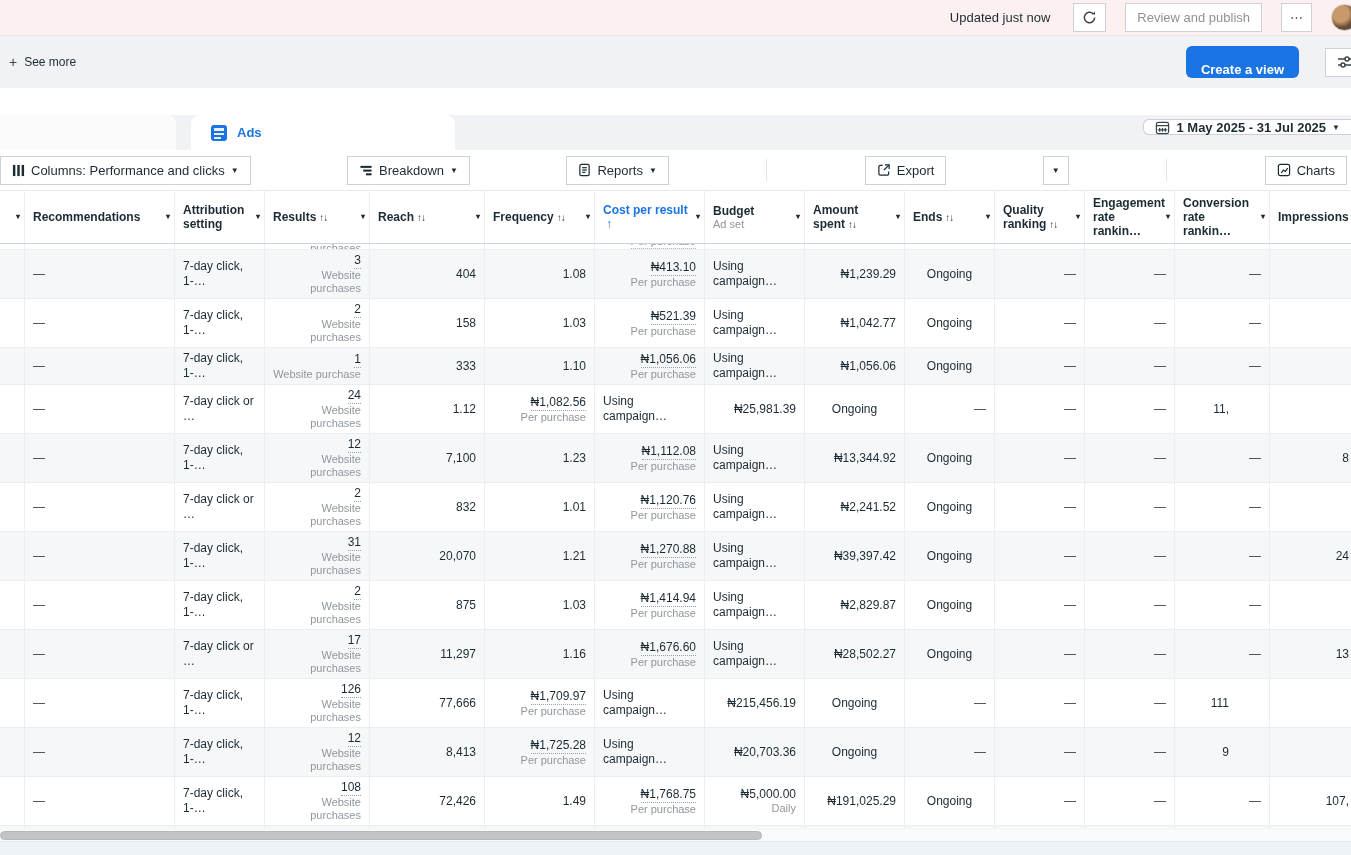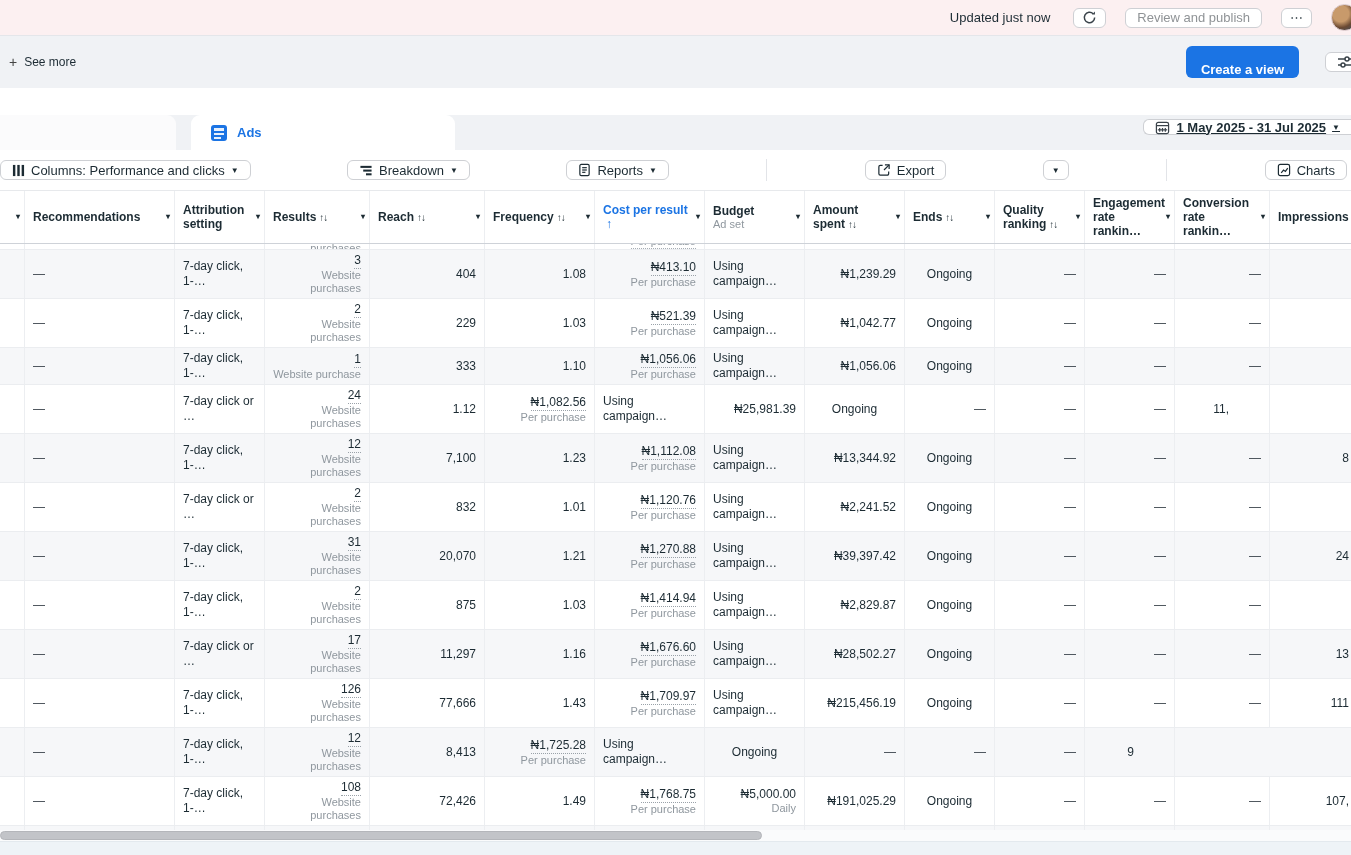--- a/index.html
+++ b/index.html
@@ -5,21 +5,21 @@
   * { box-sizing: border-box; }
   html,body { margin:0; padding:0; }
   body {
     width:1351px; height:855px; overflow:hidden; position:relative;
     font-family:"Liberation Sans", sans-serif; background:#fff; color:#1c2b33;
   }
   
   .topbar{position:absolute;top:0;left:0;width:100%;height:35px;background:#fcf0f1;
     display:flex;align-items:center;justify-content:flex-end;gap:19px;}
   .updated{font-size:13px;color:#1c2b33;margin-right:4px;}
-  .btn{background:#fff;border:1px solid #ced0d4;border-radius:6px;height:20px;
+  .btn{background:#fff;border:1px solid #ced0d4;border-radius:0;height:29px;
     display:inline-flex;align-items:center;justify-content:center;gap:6px;padding:0 11px;
     font-size:13px;color:#1c2b33;cursor:pointer;white-space:nowrap;}
   .btn.disabled{color:#8f9396;}
   .iconbtn{padding:0 8px;}
   .avatar{width:27px;height:27px;border-radius:50%;flex:0 0 auto;margin-right:-7px;
     background:radial-gradient(circle at 35% 35%, #c89a6b 0 35%, #6b4a33 60%, #32506b 100%);
     border:1px solid #d8c7c9;}
   
   .viewbar{position:absolute;top:35px;left:0;width:100%;height:53px;background:#f0f2f5;
     border-top:1px solid #e4e6ea;display:flex;align-items:center;}
@@ -28,21 +28,21 @@
   .viewbar .spacer{flex:1;}
   .create-view{background:#1b74e4;color:#fff;font-weight:bold;font-size:13px;border:none;
     border-radius:6px;height:28px;padding:16px 15px;margin-right:26px;cursor:pointer;}
   .sliders-btn{margin-right:-14px;width:40px;}
   
   .tabstrip{position:absolute;top:115px;left:0;width:100%;height:35px;background:#f0f2f5;}
   .tab-partial{position:absolute;left:0;top:0;width:176px;height:35px;background:#fbfbfc;border-radius:0 9px 0 0;}
   .tab-ads{position:absolute;left:191px;top:0;width:264px;height:35px;background:#fff;
     border-radius:9px 9px 0 0;display:flex;align-items:center;gap:9px;padding-left:19px;cursor:pointer;}
   .tab-ads-label{color:#1b74e4;font-weight:bold;font-size:13px;}
-  .date-btn{position:absolute;right:0;top:4px;height:16px;border-radius:6px 0 0 6px;border-right:none;font-weight:bold;text-decoration:underline;}
+  .date-btn{position:absolute;right:0;top:4px;height:16px;border-radius:6px 0 0 6px;border-right:none;font-weight:bold;}
   .caret{font-size:8px;color:#1c2b33;}
   
   .toolbar{position:absolute;top:150px;left:0;width:100%;height:40px;background:#fff;
     display:flex;align-items:center;justify-content:space-between;gap:7px;padding-right:4px;}
   .tb-sep{width:1px;height:22px;background:#e2e4e8;margin:0 1px;}
   
   .tablewrap{position:absolute;top:190px;left:0;width:1351px;height:640px;overflow:hidden;background:#fff;}
   .grid{width:1390px;}
   .trow{display:grid;grid-template-columns:25px 150px 90px 105px 115px 110px 110px 100px 100px 90px 90px 90px 95px 120px;
     border-bottom:1px solid #ebedf0;}
@@ -314,21 +314,21 @@
       <div class="trow brow">
         <div class="cell"></div>
         <div class="cell">
           <span class="dash">—</span>
         </div>
         <div class="cell">7-day click, 1-…</div>
         <div class="cell right">
           <span class="dotted">2</span>
           <span class="sub">Website purchases</span>
         </div>
-        <div class="cell right">229</div>
+        <div class="cell right">158</div>
         <div class="cell right">1.03</div>
         <div class="cell right">
           <span class="dotted">₦521.39</span>
           <span class="sub">Per purchase</span>
         </div>
         <div class="cell">Using campaign…</div>
         <div class="cell right">₦1,042.77</div>
         <div class="cell center">Ongoing</div>
         <div class="cell right">
           <span class="dash">—</span>
@@ -554,21 +554,20 @@
         <div class="cell"></div>
         <div class="cell">
           <span class="dash">—</span>
         </div>
         <div class="cell">7-day click, 1-…</div>
         <div class="cell right">
           <span class="dotted">126</span>
           <span class="sub">Website purchases</span>
         </div>
         <div class="cell right">77,666</div>
-        <div class="cell right">1.43</div>
         <div class="cell right">
           <span class="dotted">₦1,709.97</span>
           <span class="sub">Per purchase</span>
         </div>
         <div class="cell">Using campaign…</div>
         <div class="cell right">₦215,456.19</div>
         <div class="cell center">Ongoing</div>
         <div class="cell right">
           <span class="dash">—</span>
         </div>
@@ -589,20 +588,21 @@
         <div class="cell right">
           <span class="dotted">12</span>
           <span class="sub">Website purchases</span>
         </div>
         <div class="cell right">8,413</div>
         <div class="cell right">
           <span class="dotted">₦1,725.28</span>
           <span class="sub">Per purchase</span>
         </div>
         <div class="cell">Using campaign…</div>
+        <div class="cell right">₦20,703.36</div>
         <div class="cell center">Ongoing</div>
         <div class="cell right">
           <span class="dash">—</span>
         </div>
         <div class="cell right">
           <span class="dash">—</span>
         </div>
         <div class="cell right">
           <span class="dash">—</span>
         </div>

